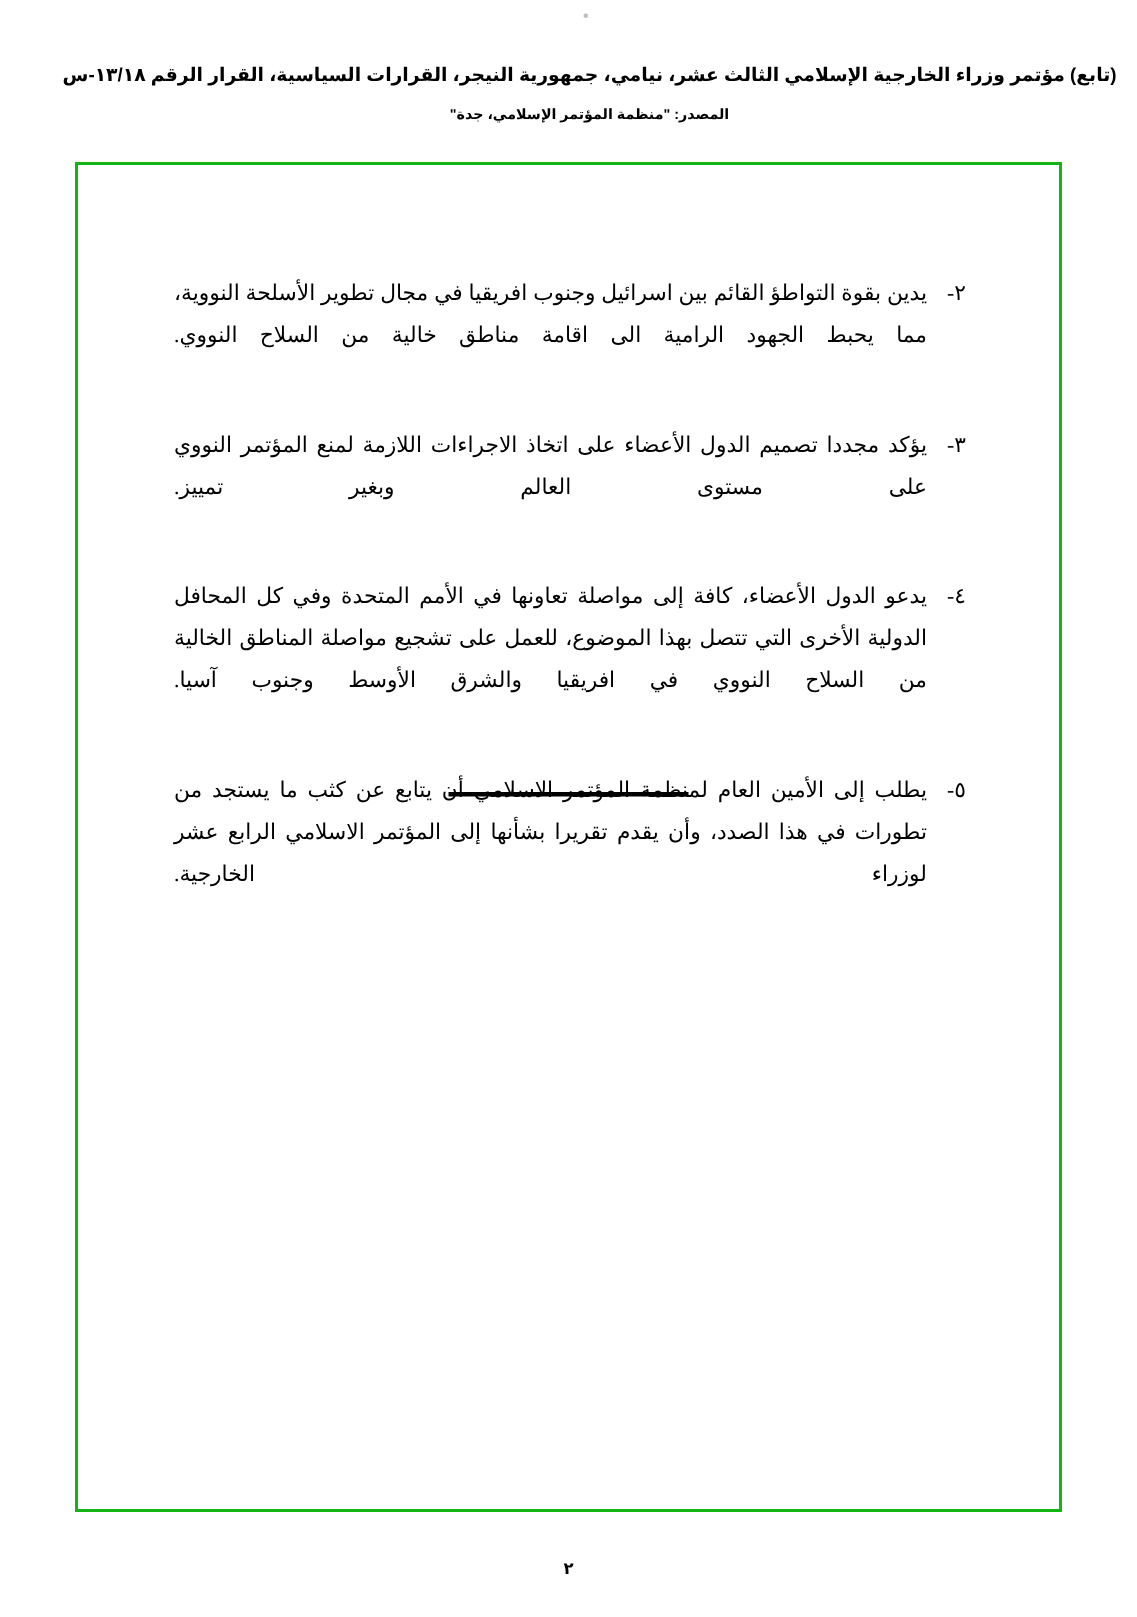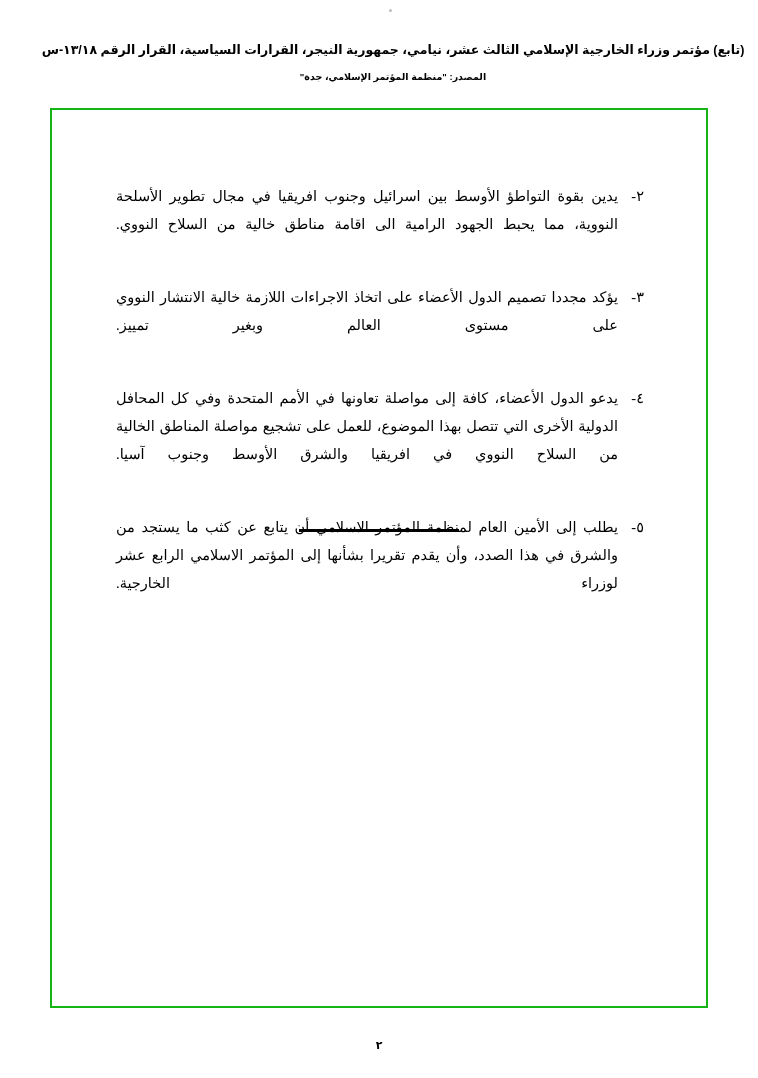--- a/index.html
+++ b/index.html
@@ -144,36 +144,36 @@
     <div class="header-line1">(تابع) مؤتمر وزراء الخارجية الإسلامي الثالث عشر، نيامي، جمهورية النيجر، القرارات السياسية، القرار الرقم ١٣/١٨-س</div>
     <div class="header-line2">المصدر:  "منظمة المؤتمر الإسلامي، جدة"</div>
   </div>
 
   <div class="frame">
 
     <div class="content">
 
       <div class="clause">
         <div class="clause-num">٢-</div>
-        <div class="clause-text">يدين بقوة التواطؤ الأوسط بين اسرائيل وجنوب افريقيا في مجال تطوير الأسلحة النووية، مما يحبط الجهود الرامية الى اقامة مناطق خالية من السلاح النووي.</div>
+        <div class="clause-text">يدين بقوة التواطؤ القائم بين اسرائيل وجنوب افريقيا في مجال تطوير الأسلحة النووية، مما يحبط الجهود الرامية الى اقامة مناطق خالية من السلاح النووي.</div>
       </div>
 
       <div class="clause">
         <div class="clause-num">٣-</div>
-        <div class="clause-text">يؤكد مجددا تصميم الدول الأعضاء على اتخاذ الاجراءات اللازمة خالية الانتشار النووي على مستوى العالم وبغير تمييز.</div>
+        <div class="clause-text">يؤكد مجددا تصميم الدول الأعضاء على اتخاذ الاجراءات اللازمة لمنع المؤتمر النووي على مستوى العالم وبغير تمييز.</div>
       </div>
 
       <div class="clause">
         <div class="clause-num">٤-</div>
         <div class="clause-text">يدعو الدول الأعضاء، كافة إلى مواصلة تعاونها في الأمم المتحدة وفي كل المحافل الدولية الأخرى التي تتصل بهذا الموضوع، للعمل على تشجيع مواصلة المناطق الخالية من السلاح النووي في افريقيا والشرق الأوسط وجنوب آسيا.</div>
       </div>
 
       <div class="clause">
         <div class="clause-num">٥-</div>
-        <div class="clause-text">يطلب إلى الأمين العام لمنظمة المؤتمر الاسلامي أن يتابع عن كثب ما يستجد من والشرق في هذا الصدد، وأن يقدم تقريرا بشأنها إلى المؤتمر الاسلامي الرابع عشر لوزراء الخارجية.</div>
+        <div class="clause-text">يطلب إلى الأمين العام لمنظمة المؤتمر الاسلامي أن يتابع عن كثب ما يستجد من تطورات في هذا الصدد، وأن يقدم تقريرا بشأنها إلى المؤتمر الاسلامي الرابع عشر لوزراء الخارجية.</div>
       </div>
 
     </div>
 
     <div class="rule-wrap">
       <span class="rule"></span>
     </div>
 
   </div>
 

